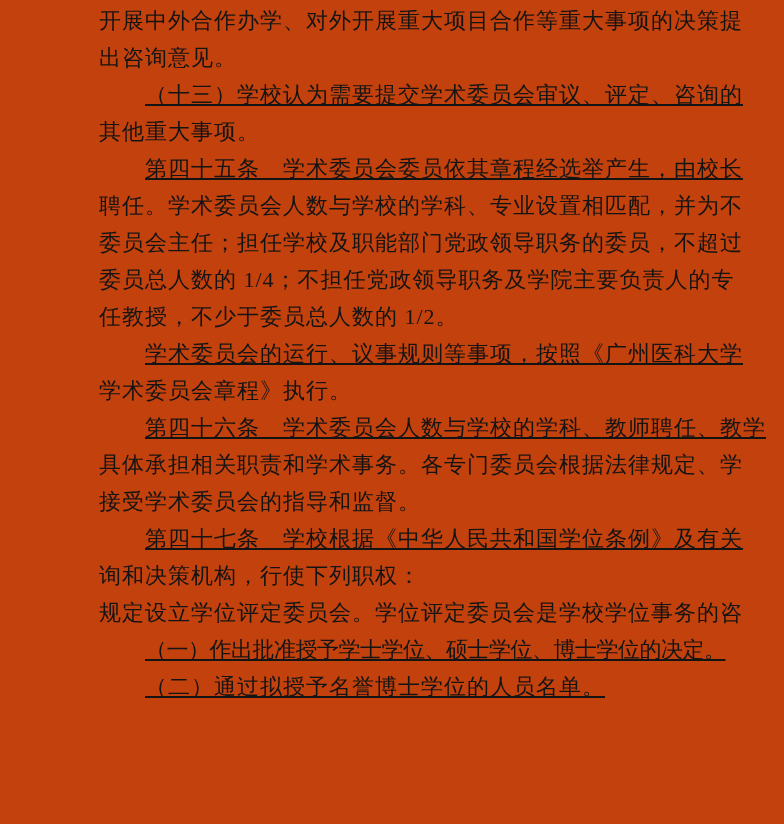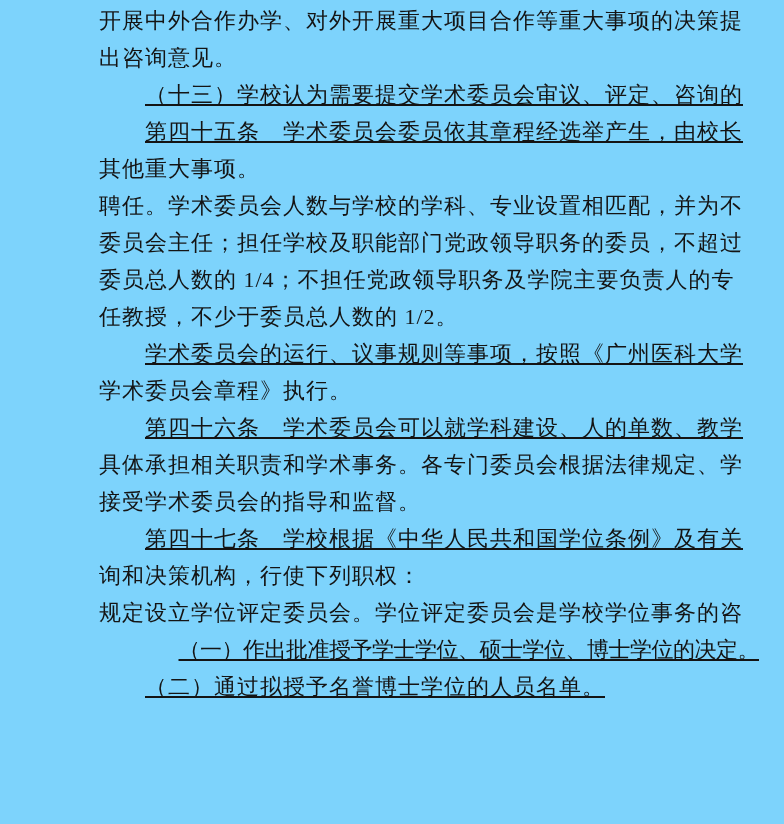--- a/index.html
+++ b/index.html
@@ -4,21 +4,21 @@
 <style>
   html, body {
     margin: 0;
     padding: 0;
     background: #ffffff;
   }
   .page {
     position: relative;
     width: 784px;
     height: 824px;
-    background: #7dd3fc;
+    background: #c2410c;
     overflow: hidden;
     font-family: "Liberation Serif", "DejaVu Serif", serif;
   }
   .content {
     position: absolute;
     top: 2px;
     left: 99px;
     width: 660px;
   }
   .line {
@@ -29,40 +29,39 @@
     white-space: pre;
     color: #141414;
     text-align: left;
   }
   .indent {
     text-indent: 46px;
     text-decoration: underline;
   }
   .tight {
     letter-spacing: -0.5px;
-    text-align: right;
   }
 </style>
 </head>
 <body>
 
 <div class="page">
   <div class="content">
     <div class="line">开展中外合作办学、对外开展重大项目合作等重大事项的决策提</div>
     <div class="line">出咨询意见。</div>
     <div class="line indent">（十三）学校认为需要提交学术委员会审议、评定、咨询的</div>
+    <div class="line">其他重大事项。</div>
     <div class="line indent">第四十五条　学术委员会委员依其章程经选举产生，由校长</div>
-    <div class="line">其他重大事项。</div>
     <div class="line">聘任。学术委员会人数与学校的学科、专业设置相匹配，并为不</div>
     <div class="line">委员会主任；担任学校及职能部门党政领导职务的委员，不超过</div>
     <div class="line">委员总人数的 1/4；不担任党政领导职务及学院主要负责人的专</div>
     <div class="line">任教授，不少于委员总人数的 1/2。</div>
     <div class="line indent">学术委员会的运行、议事规则等事项，按照《广州医科大学</div>
     <div class="line">学术委员会章程》执行。</div>
-    <div class="line indent">第四十六条　学术委员会可以就学科建设、人的单数、教学</div>
+    <div class="line indent">第四十六条　学术委员会人数与学校的学科、教师聘任、教学</div>
     <div class="line">具体承担相关职责和学术事务。各专门委员会根据法律规定、学</div>
     <div class="line">接受学术委员会的指导和监督。</div>
     <div class="line indent">第四十七条　学校根据《中华人民共和国学位条例》及有关</div>
     <div class="line">询和决策机构，行使下列职权：</div>
     <div class="line">规定设立学位评定委员会。学位评定委员会是学校学位事务的咨</div>
     <div class="line indent tight">（一）作出批准授予学士学位、硕士学位、博士学位的决定。</div>
     <div class="line indent">（二）通过拟授予名誉博士学位的人员名单。</div>
   </div>
 </div>
 

